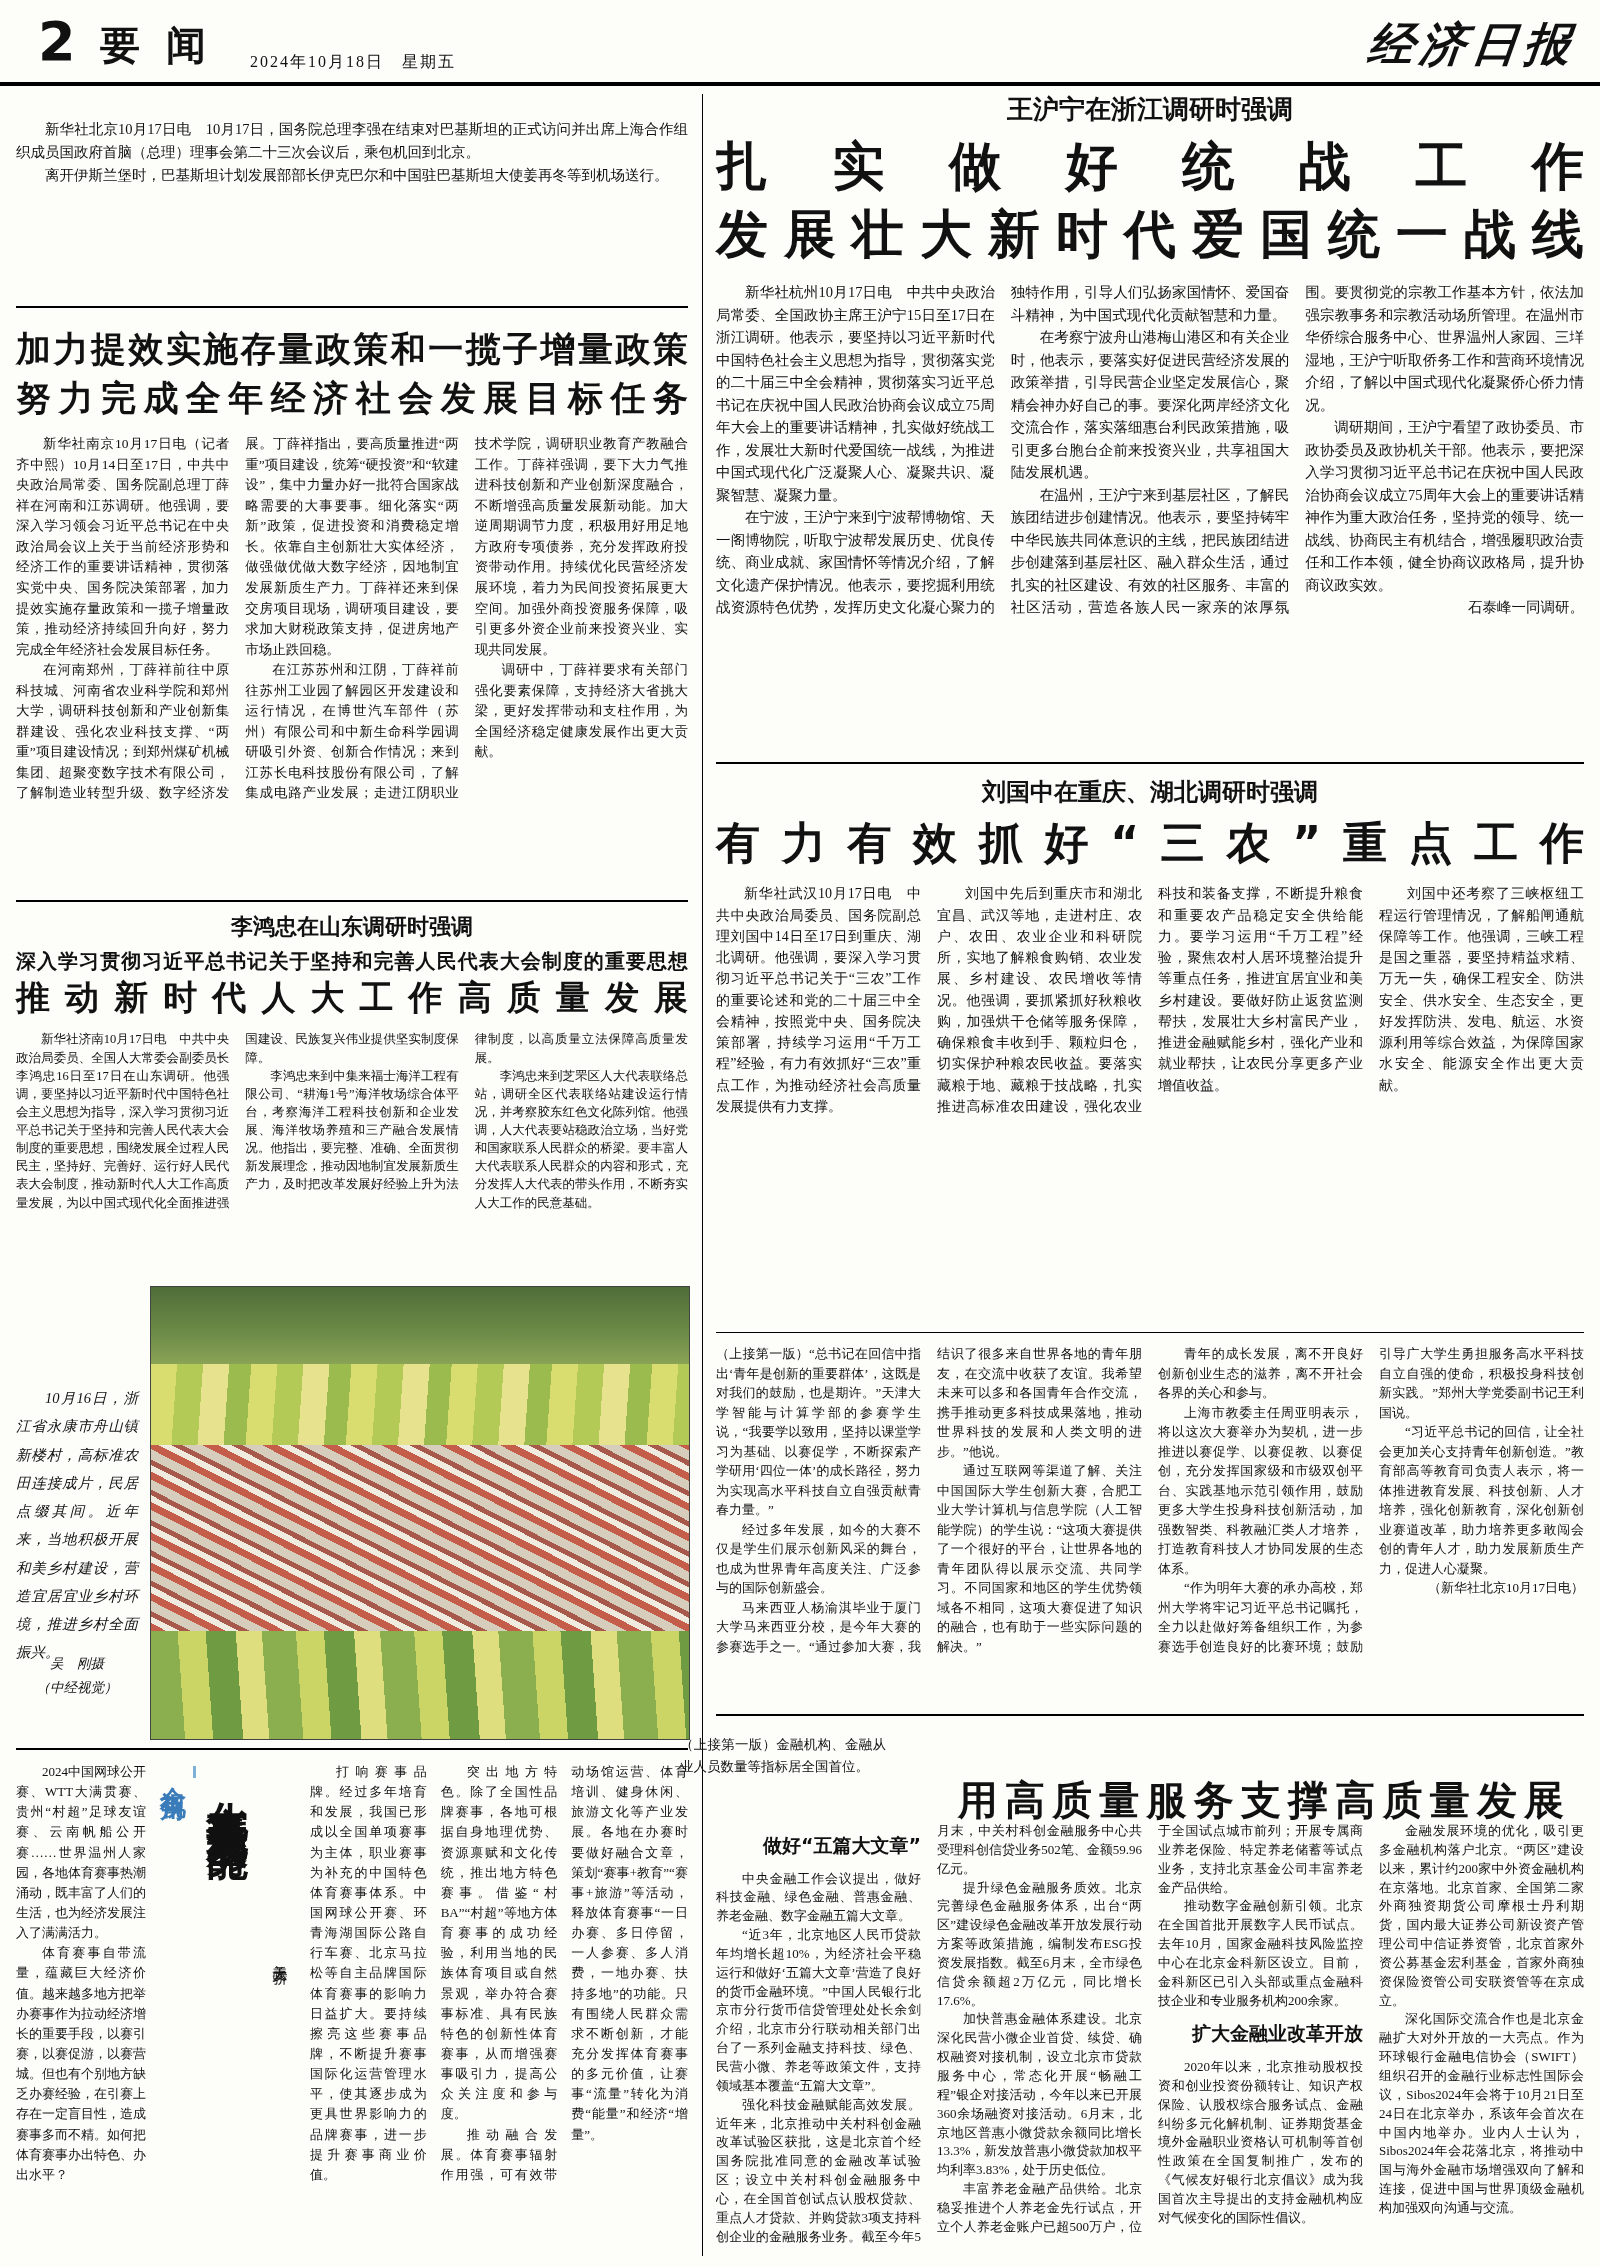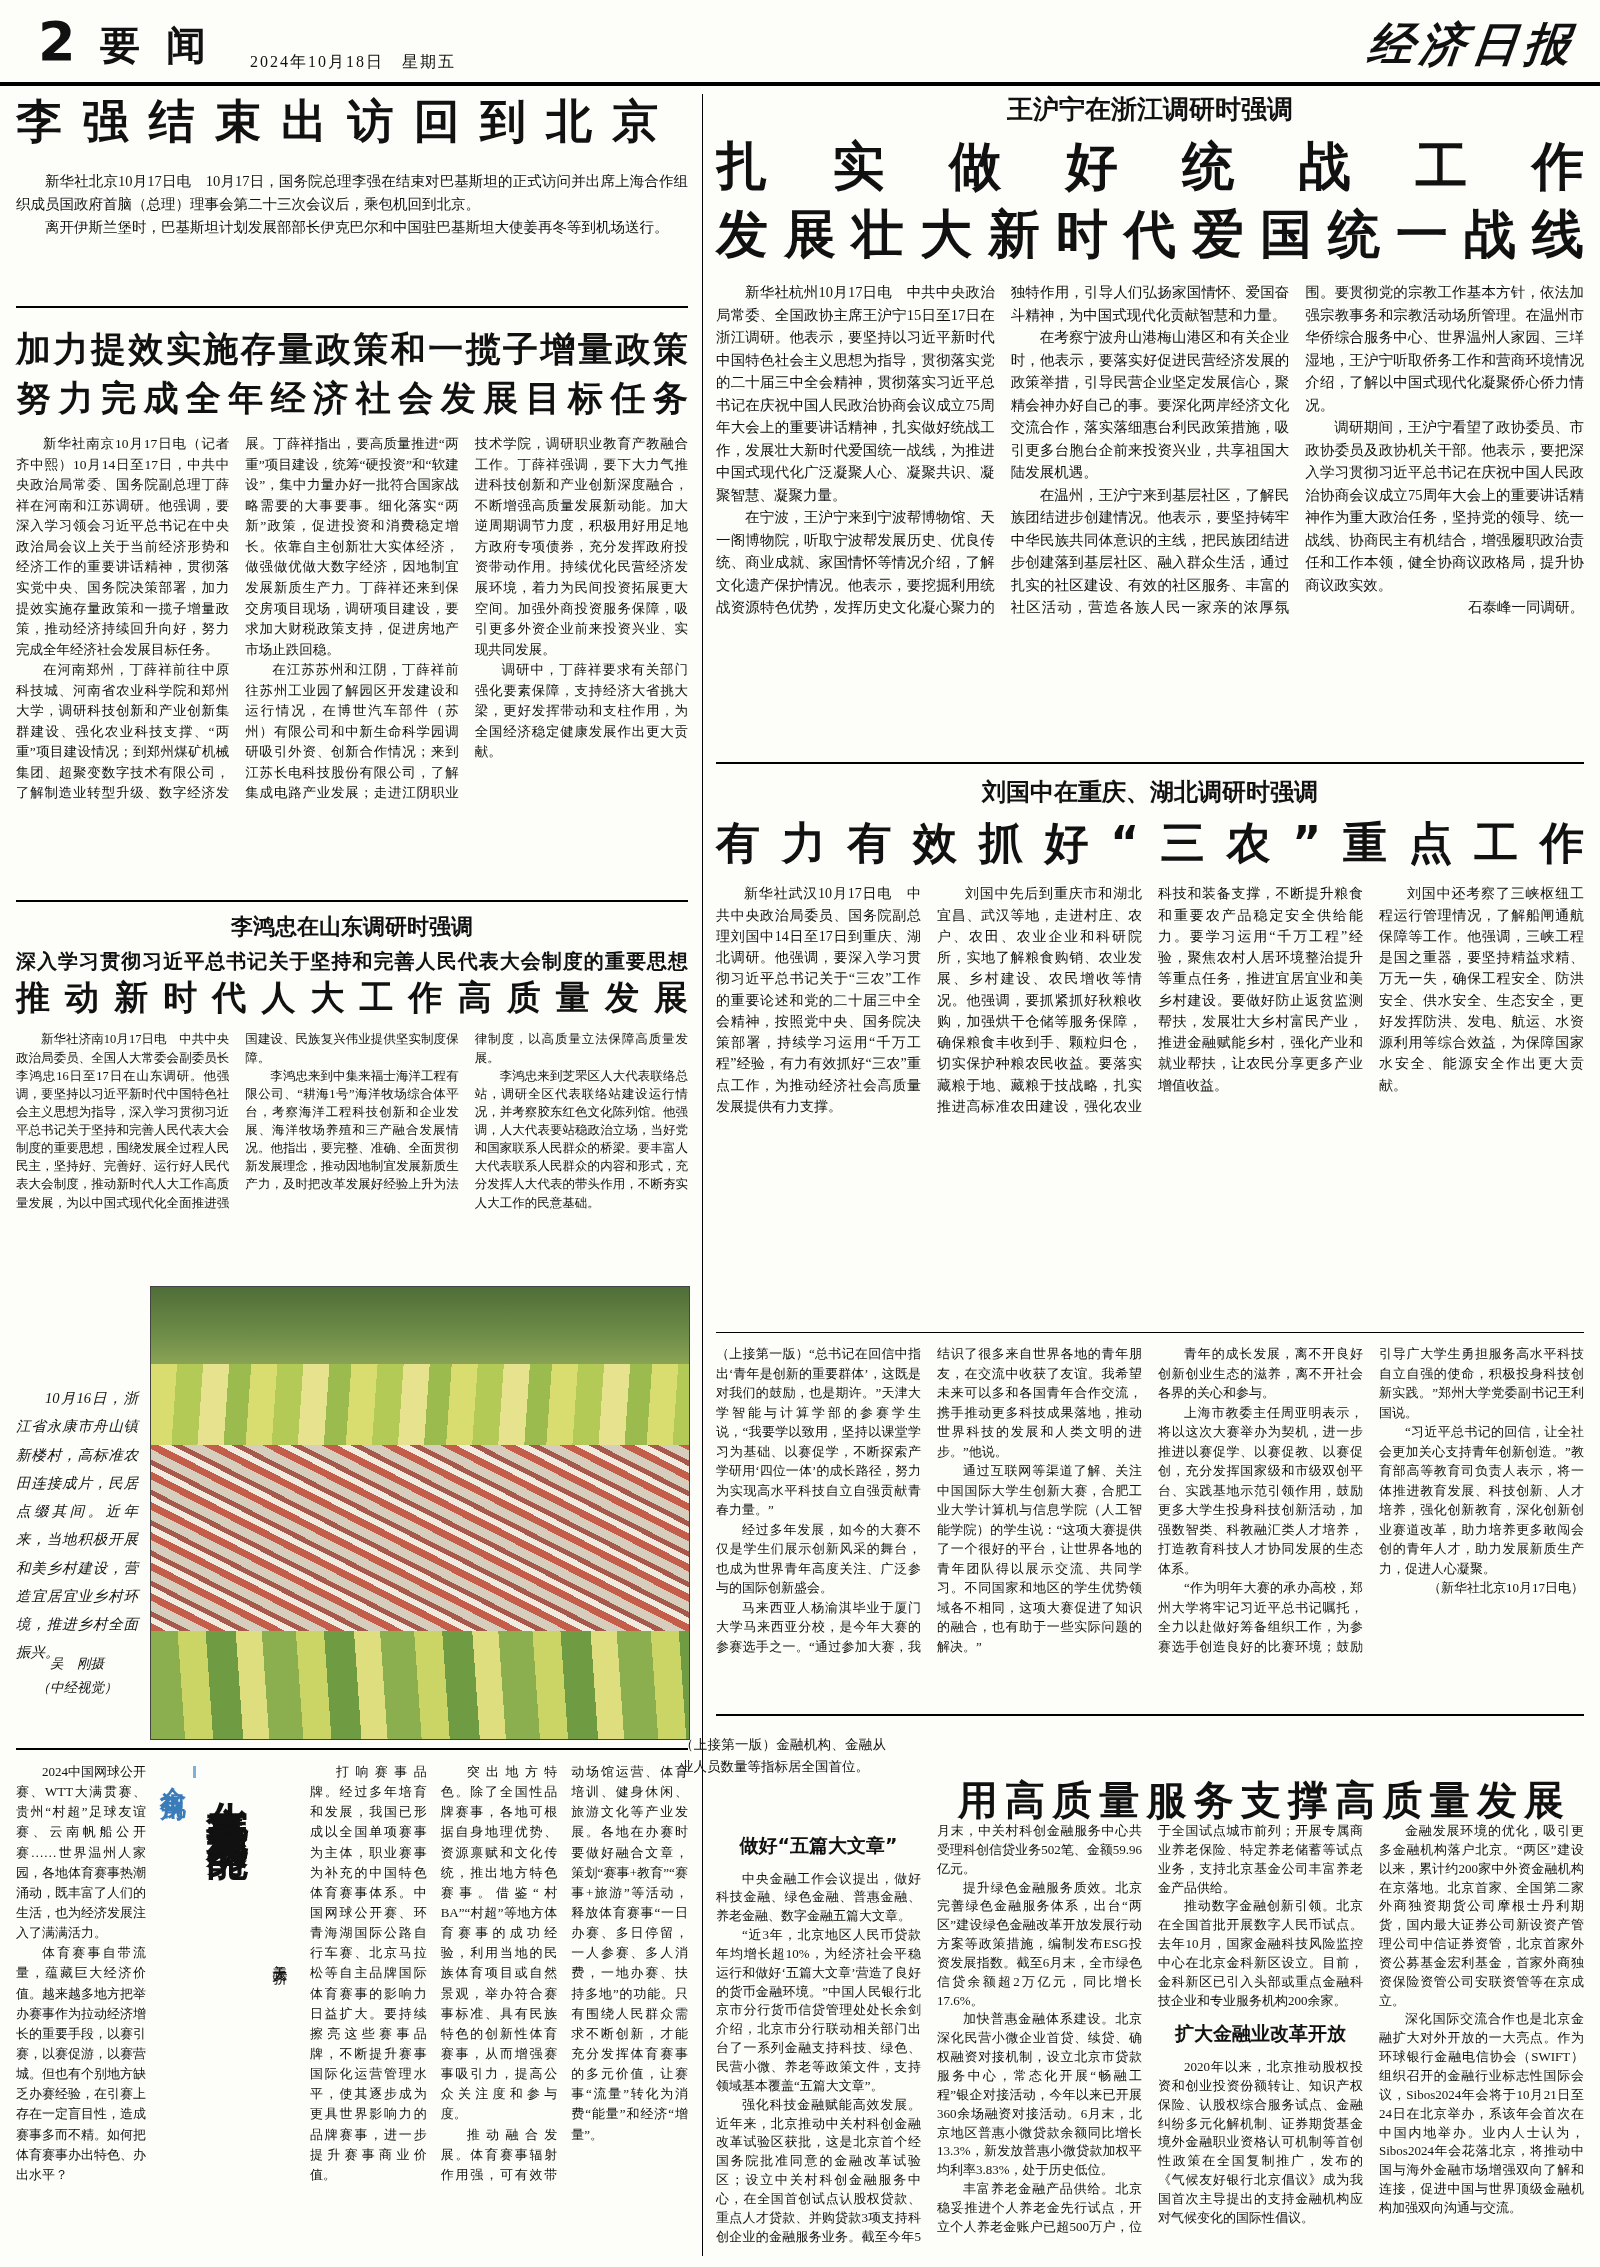--- a/index.html
+++ b/index.html
@@ -106,39 +106,38 @@
   .cont .body{font-size:13px;line-height:1.5;height:358px;column-count:4;}
 
   
   .rule-fin{left:716px;top:1714px;width:868px;}
   .fin-note{position:absolute;left:680px;top:1734px;width:206px;font-size:13.5px;line-height:1.6;
             text-align:justify;}
   .fin-headline{position:absolute;left:945px;top:1746px;width:639px;text-align:center;
                 font-family:"DejaVu Sans",sans-serif;font-weight:bold;font-size:40px;letter-spacing:0.18em;}
   .fin{position:absolute;left:716px;top:1822px;width:868px;}
   .fin .body{font-size:13px;line-height:1.45;height:434px;column-count:4;}
-  .fin h3{font-family:"DejaVu Sans",sans-serif;font-size:19px;text-align:center;margin:10px 0;
+  .fin h3{font-family:"DejaVu Sans",sans-serif;font-size:19px;text-align:right;margin:10px 0;
           break-inside:avoid;}
 </style>
 </head>
 <body>
 
 <div id="page">
 
   <div class="pagenum">2</div>
   <div class="section">要闻</div>
   <div class="dateline">
     <span>2024年10月18日</span>　<span>星期五</span>
   </div>
   <div class="masthead">经济日报</div>
   <div class="header-rule"></div>
   <div class="vdivider"></div>
 
   <section class="liqiang">
-    <h1 class="headline">李强结束出访回到北京</h1>
     <div class="body">
       <p>新华社北京10月17日电　10月17日，国务院总理李强在结束对巴基斯坦的正式访问并出席上海合作组织成员国政府首脑（总理）理事会第二十三次会议后，乘包机回到北京。</p>
       <p>离开伊斯兰堡时，巴基斯坦计划发展部部长伊克巴尔和中国驻巴基斯坦大使姜再冬等到机场送行。</p>
     </div>
   </section>
 
   <section class="wang">
     <p class="kicker">王沪宁在浙江调研时强调</p>
     <h1 class="headline jl">扎实做好统战工作</h1>
     <h1 class="headline jl">发展壮大新时代爱国统一战线</h1>

